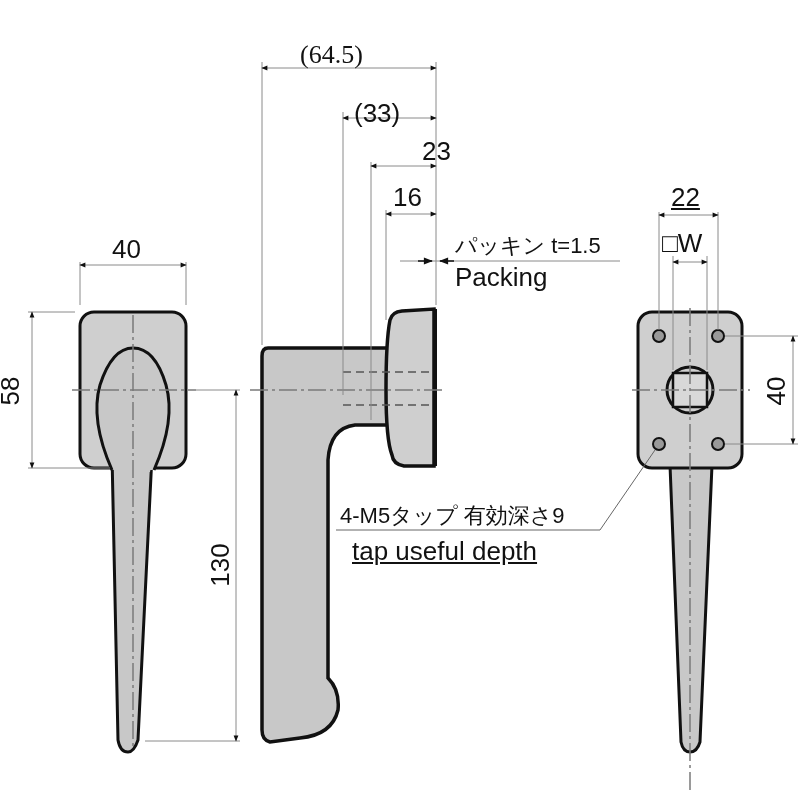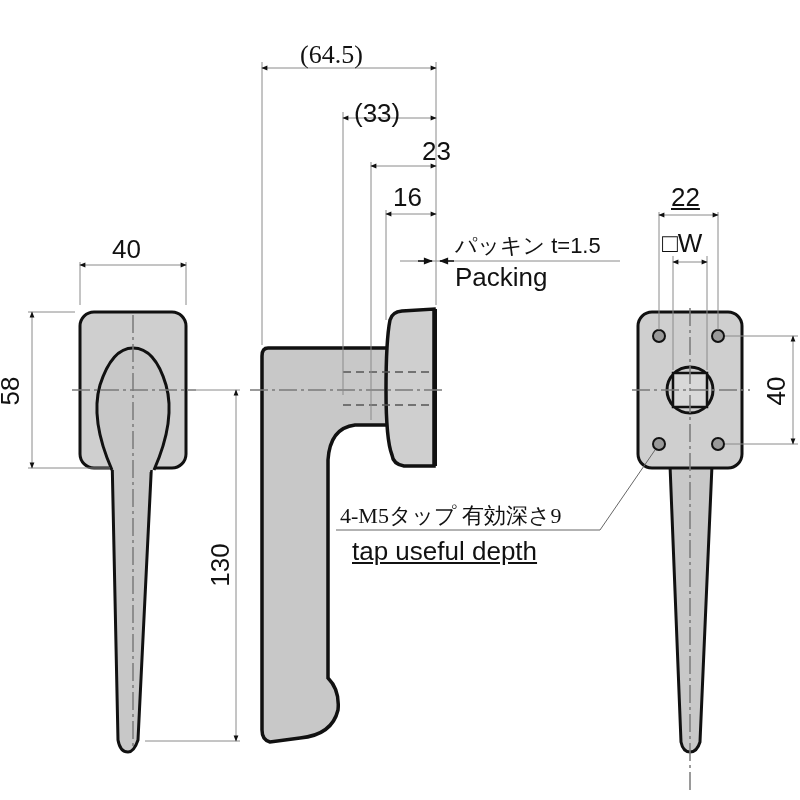--- a/index.html
+++ b/index.html
@@ -116,14 +116,14 @@
 <div class="lbl" style="left:383px;top:138px;margin-left:39px;">23</div>
 <div class="lbl" style="left:393px;top:184px;">16</div>
 
 <div class="note" style="left:455px;top:235px;">パッキン t=1.5</div>
 <div class="lbl" style="left:455px;top:264px;">Packing</div>
 
 <div class="lbl" style="left:671px;top:184px;text-decoration:underline;">22</div>
 <div class="lbl" style="left:662px;top:230px;">□W</div>
 <div class="lbl vert" style="left:762px;top:378px;">40</div>
 
-<div class="note" style="left:340px;top:505px;font-family:Liberation Serif, serif;">4-M5タップ 有効深さ9</div>
+<div class="note" style="left:340px;top:505px;">4-M5タップ 有効深さ9</div>
 <div class="lbl" style="left:352px;top:538px;text-decoration:underline;">tap useful depth</div>
 
 </body></html>

